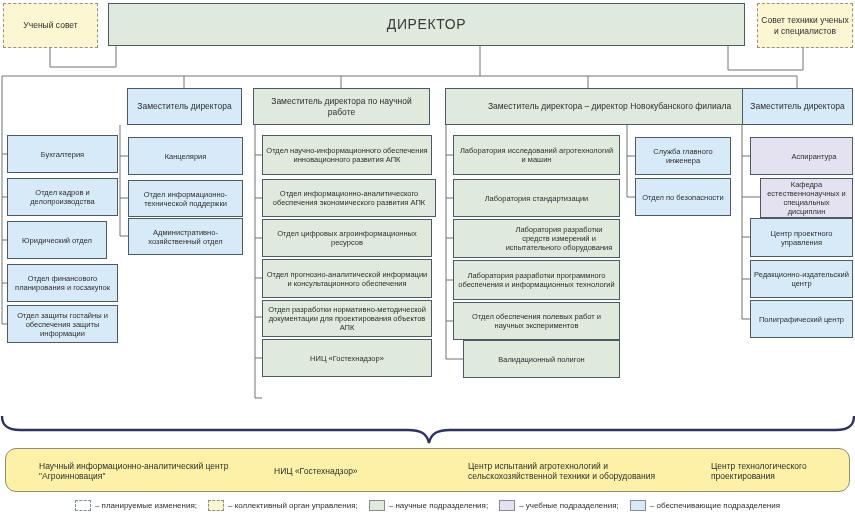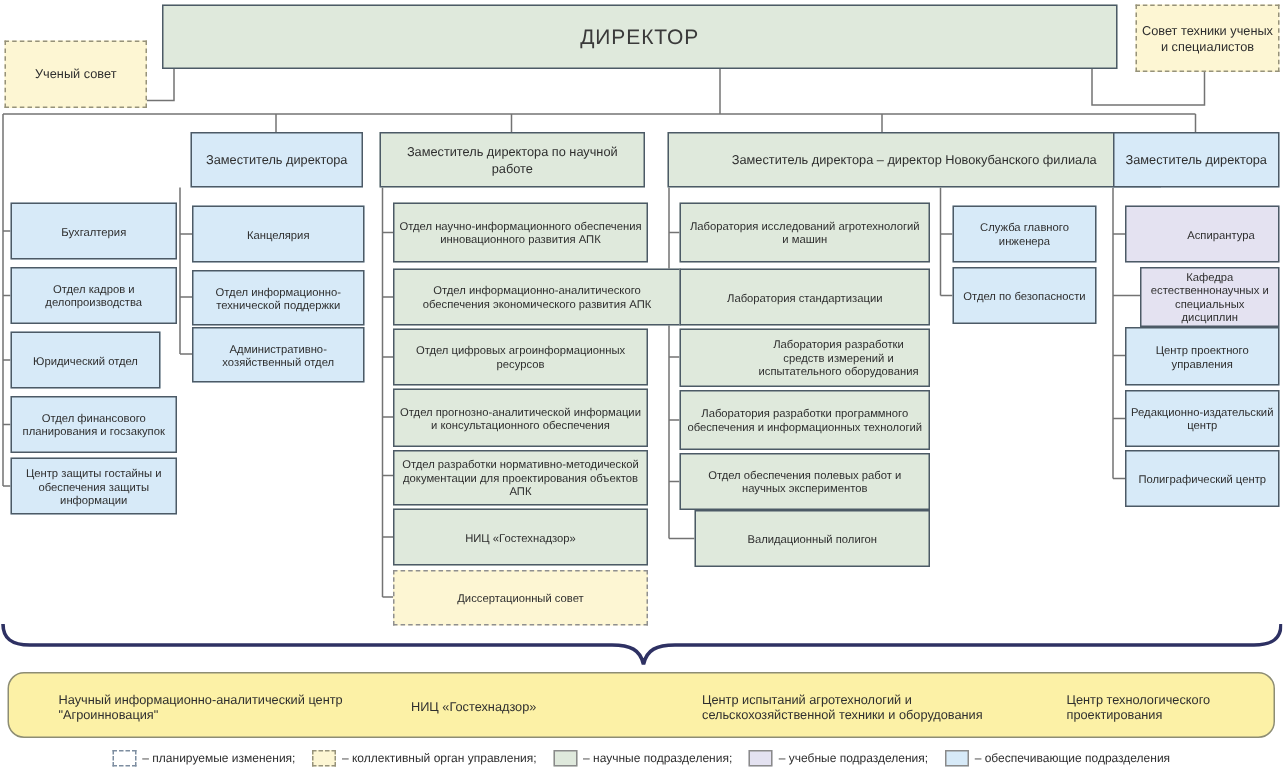--- a/index.html
+++ b/index.html
@@ -67,46 +67,45 @@
       <path d="M446 125 L446 359 M446 155 L453 155 M446 198 L453 198 M446 238 L453 238 M446 280 L453 280 M446 321 L453 321 M446 359 L463 359"></path>
 
       <path d="M627 125 L627 197 M627 156 L635 156 M627 197 L635 197"></path>
 
       <path d="M742 125 L742 319 M742 156 L750 156 M742 197 L760 197 M742 237 L750 237 M742 279 L750 279 M742 319 L750 319"></path>
     </g>
 
     <path d="M2 416 C2 426 8 430 20 430 L408 430 C420 430 427 433 429 443 C431 433 438 430 450 430 L836 430 C848 430 854 426 854 416" stroke="#2e3163" stroke-width="2.4" fill="none"></path>
   </svg>
 
-  <div class="box yel hdr" style="left:3px;top:3px;width:95px;height:45px;margin-top:24px;">Ученый совет</div>
+  <div class="box yel hdr" style="left:3px;top:3px;width:95px;height:45px;">Ученый совет</div>
   <div class="box green director" style="left:108px;top:3px;width:637px;height:43px;">ДИРЕКТОР</div>
   <div class="box yel hdr" style="left:757px;top:3px;width:96px;height:45px;">Совет техники ученых и специалистов</div>
 
   <div class="box blue hdr" style="left:127px;top:88px;width:115px;height:37px;">Заместитель директора</div>
   <div class="box green hdr" style="left:253px;top:88px;width:177px;height:37px;">Заместитель директора по научной работе</div>
   <div class="box green hdr" style="left:445px;top:88px;width:329px;height:37px;">Заместитель директора – директор Новокубанского филиала</div>
   <div class="box blue hdr" style="left:742px;top:88px;width:111px;height:37px;">Заместитель директора</div>
 
   <div class="box blue" style="left:7px;top:135px;width:111px;height:38px;">Бухгалтерия</div>
   <div class="box blue" style="left:7px;top:178px;width:111px;height:38px;">Отдел кадров и делопроизводства</div>
   <div class="box blue" style="left:7px;top:221px;width:100px;height:38px;">Юридический отдел</div>
   <div class="box blue" style="left:7px;top:264px;width:111px;height:38px;">Отдел финансового планирования и госзакупок</div>
-  <div class="box blue" style="left:7px;top:305px;width:111px;height:38px;">Центр защиты гостайны и обеспечения защиты информации</div>
+  <div class="box blue" style="left:7px;top:305px;width:111px;height:38px;">Отдел защиты гостайны и обеспечения защиты информации</div>
 
   <div class="box blue" style="left:128px;top:137px;width:115px;height:38px;">Канцелярия</div>
   <div class="box blue" style="left:128px;top:180px;width:115px;height:37px;">Отдел информационно-технической поддержки</div>
   <div class="box blue" style="left:128px;top:218px;width:115px;height:37px;">Административно-хозяйственный отдел</div>
 
   <div class="box green" style="left:262px;top:135px;width:170px;height:40px;">Отдел научно-информационного обеспечения инновационного развития АПК</div>
-  <div class="box green" style="left:262px;top:179px;width:192px;height:38px;">Отдел информационно-аналитического обеспечения экономического развития АПК</div>
+  <div class="box green" style="left:262px;top:179px;width:174px;height:38px;">Отдел информационно-аналитического обеспечения экономического развития АПК</div>
   <div class="box green" style="left:262px;top:219px;width:170px;height:38px;">Отдел цифровых агроинформационных ресурсов</div>
   <div class="box green" style="left:262px;top:259px;width:170px;height:39px;">Отдел прогнозно-аналитической информации и консультационного обеспечения</div>
   <div class="box green" style="left:262px;top:300px;width:170px;height:37px;">Отдел разработки нормативно-методической документации для проектирования объектов АПК</div>
   <div class="box green" style="left:262px;top:339px;width:170px;height:38px;">НИЦ «Гостехнадзор»</div>
-  <div class="box yel-dashdot" style="left:262px;top:380px;width:170px;height:37px;">Диссертационный совет</div>
 
   <div class="box green" style="left:453px;top:135px;width:167px;height:40px;">Лаборатория исследований агротехнологий и машин</div>
   <div class="box green" style="left:453px;top:179px;width:167px;height:38px;">Лаборатория стандартизации</div>
   <div class="box green" style="left:453px;top:219px;width:167px;height:39px;padding-left:48px;">Лаборатория разработки средств измерений и испытательного оборудования</div>
   <div class="box green" style="left:453px;top:260px;width:167px;height:40px;">Лаборатория разработки программного обеспечения и информационных технологий</div>
   <div class="box green" style="left:453px;top:302px;width:167px;height:38px;">Отдел обеспечения полевых работ и научных экспериментов</div>
   <div class="box green" style="left:463px;top:340px;width:157px;height:38px;">Валидационный полигон</div>
 
   <div class="box blue" style="left:635px;top:137px;width:96px;height:38px;">Служба главного инженера</div>
   <div class="box blue" style="left:635px;top:178px;width:96px;height:38px;">Отдел по безопасности</div>

